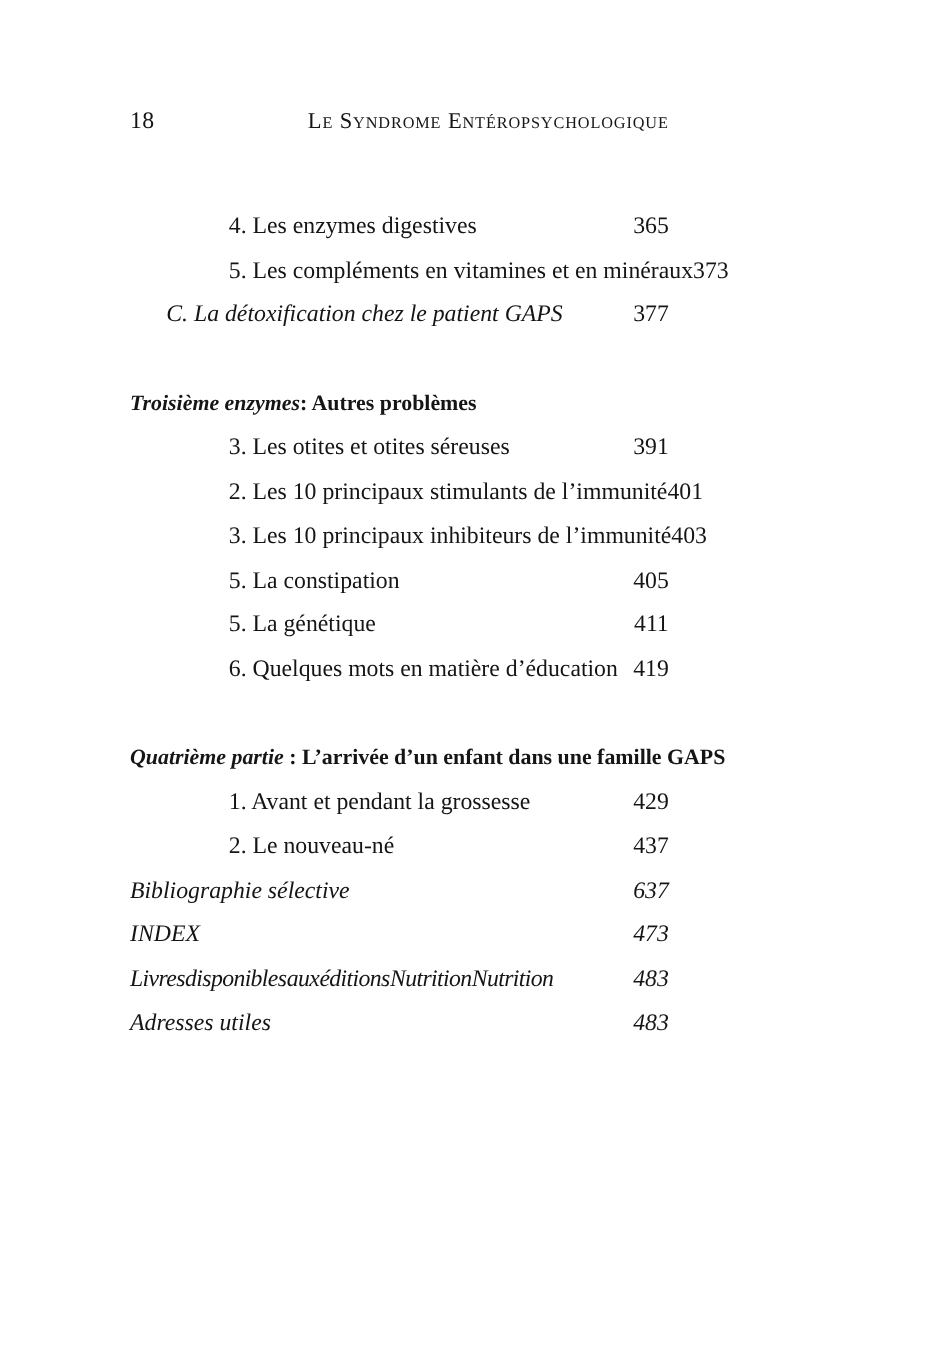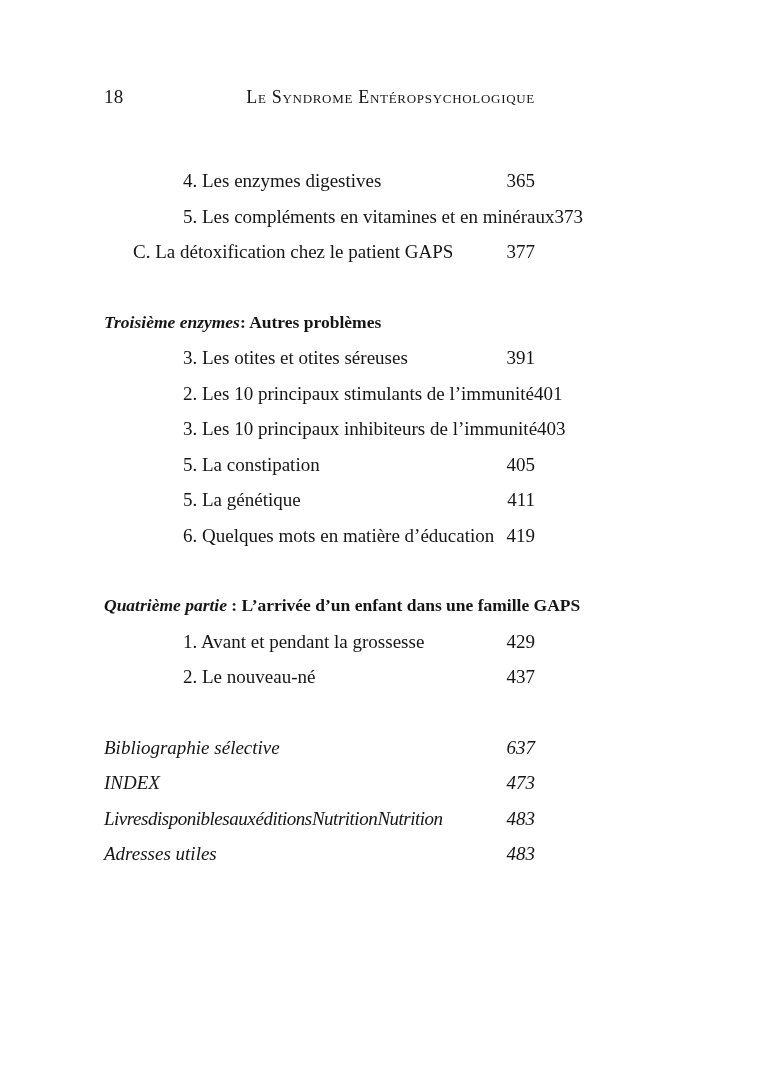--- a/index.html
+++ b/index.html
@@ -36,30 +36,30 @@
     justify-content: space-between;
     align-items: baseline;
     height: 35.5px;
     line-height: 35.5px;
     font-size: 19px;
   }
   .row .label { white-space: nowrap; }
   .row .pg { white-space: nowrap; }
 
   .indent-2 .label { padding-left: 79px; }
-  .indent-1 .label { padding-left: 29px; }
+  .indent-1 .label { padding-left: 29px; font-style: italic; }
 
   .part-heading {
     margin-top: 35px;
     font-weight: bold;
     font-size: 17.5px;
   }
   .part-heading .part-name { font-style: italic; }
 
-  .back-matter { margin-top: 35px; }
+  .back-matter { }
   .back-matter .row { font-style: italic; }
   .condensed .label { letter-spacing: -0.5px; word-spacing: -4px; }
 </style>
 </head>
 <body>
 
 <div class="page">
   <div class="content">
 
     <div class="header">

